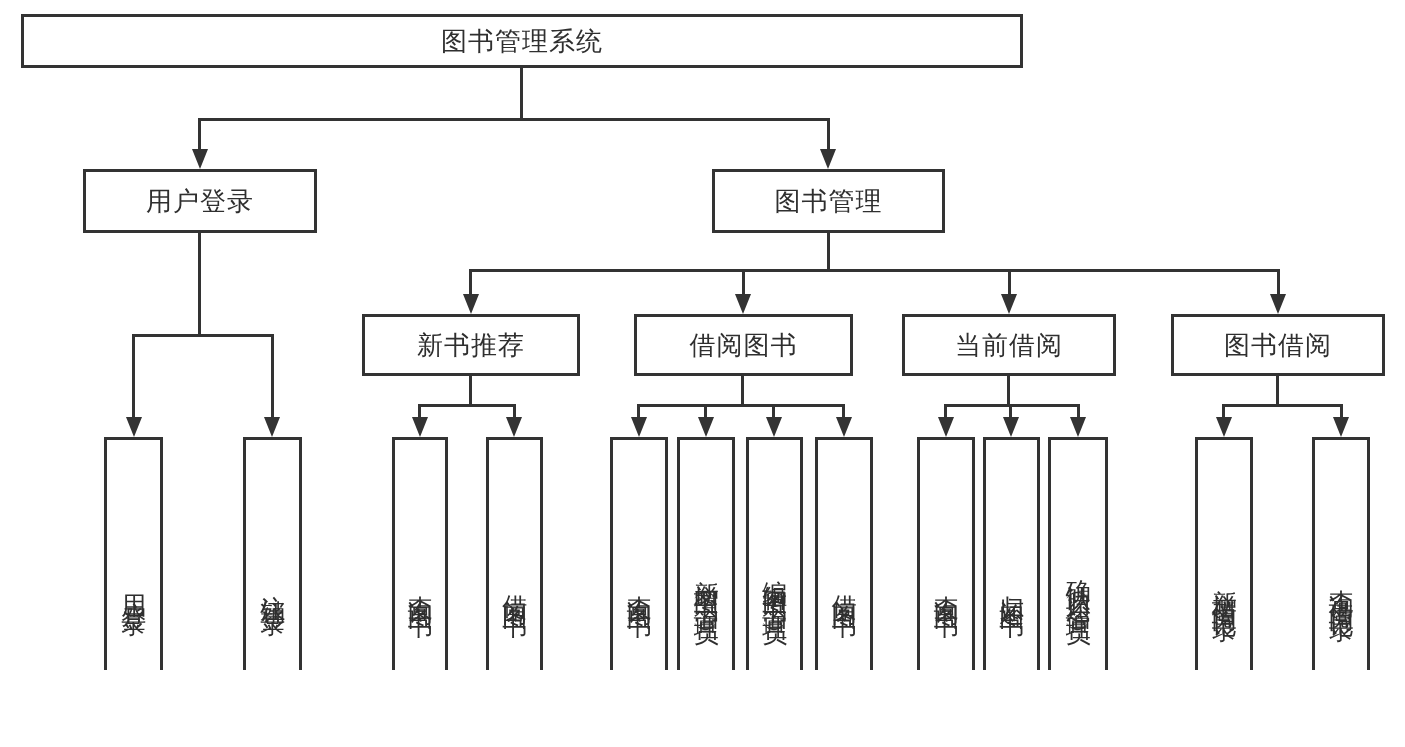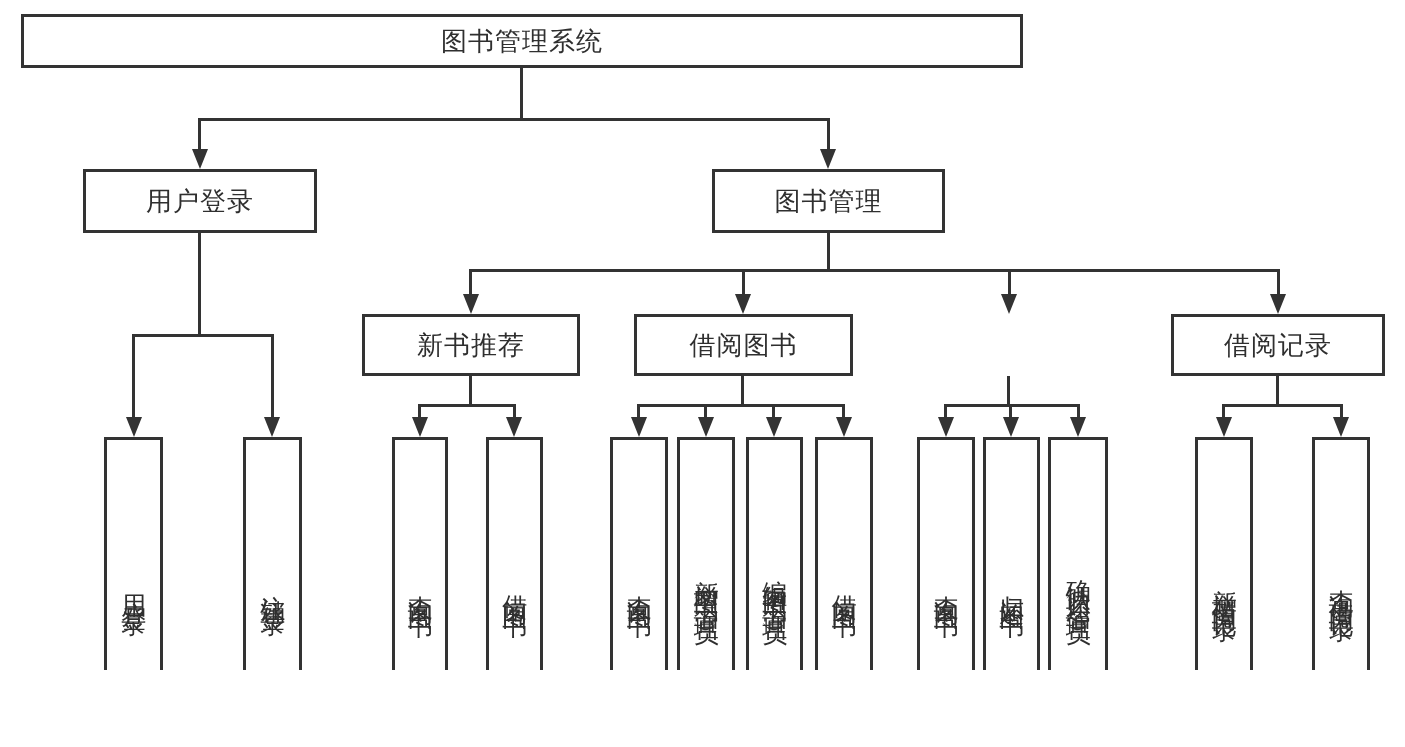--- a/index.html
+++ b/index.html
@@ -89,21 +89,22 @@
 </head>
 <body>
 
 <div id="stage">
 
   <div class="box" id="n-root">图书管理系统</div>
   <div class="box" id="n-user-login">用户登录</div>
   <div class="box" id="n-book-mgmt">图书管理</div>
   <div class="box" id="n-new-book">新书推荐</div>
   <div class="box" id="n-book-borrow">借阅图书</div>
-  <div class="box" id="n-borrow-record">借阅记录</div>
+  <div class="box" id="n-current-borrow">当前借阅</div>
+  <div class="box" id="n-borrow-record">图书借阅</div>
 
   <div class="vbox" id="l-user-login">
       <span>用户登录</span>
     </div>
   <div class="vbox" id="l-logout">
       <span>注销登录</span>
     </div>
   <div class="vbox" id="l-nb-query">
       <span>查询图书</span>
     </div>

